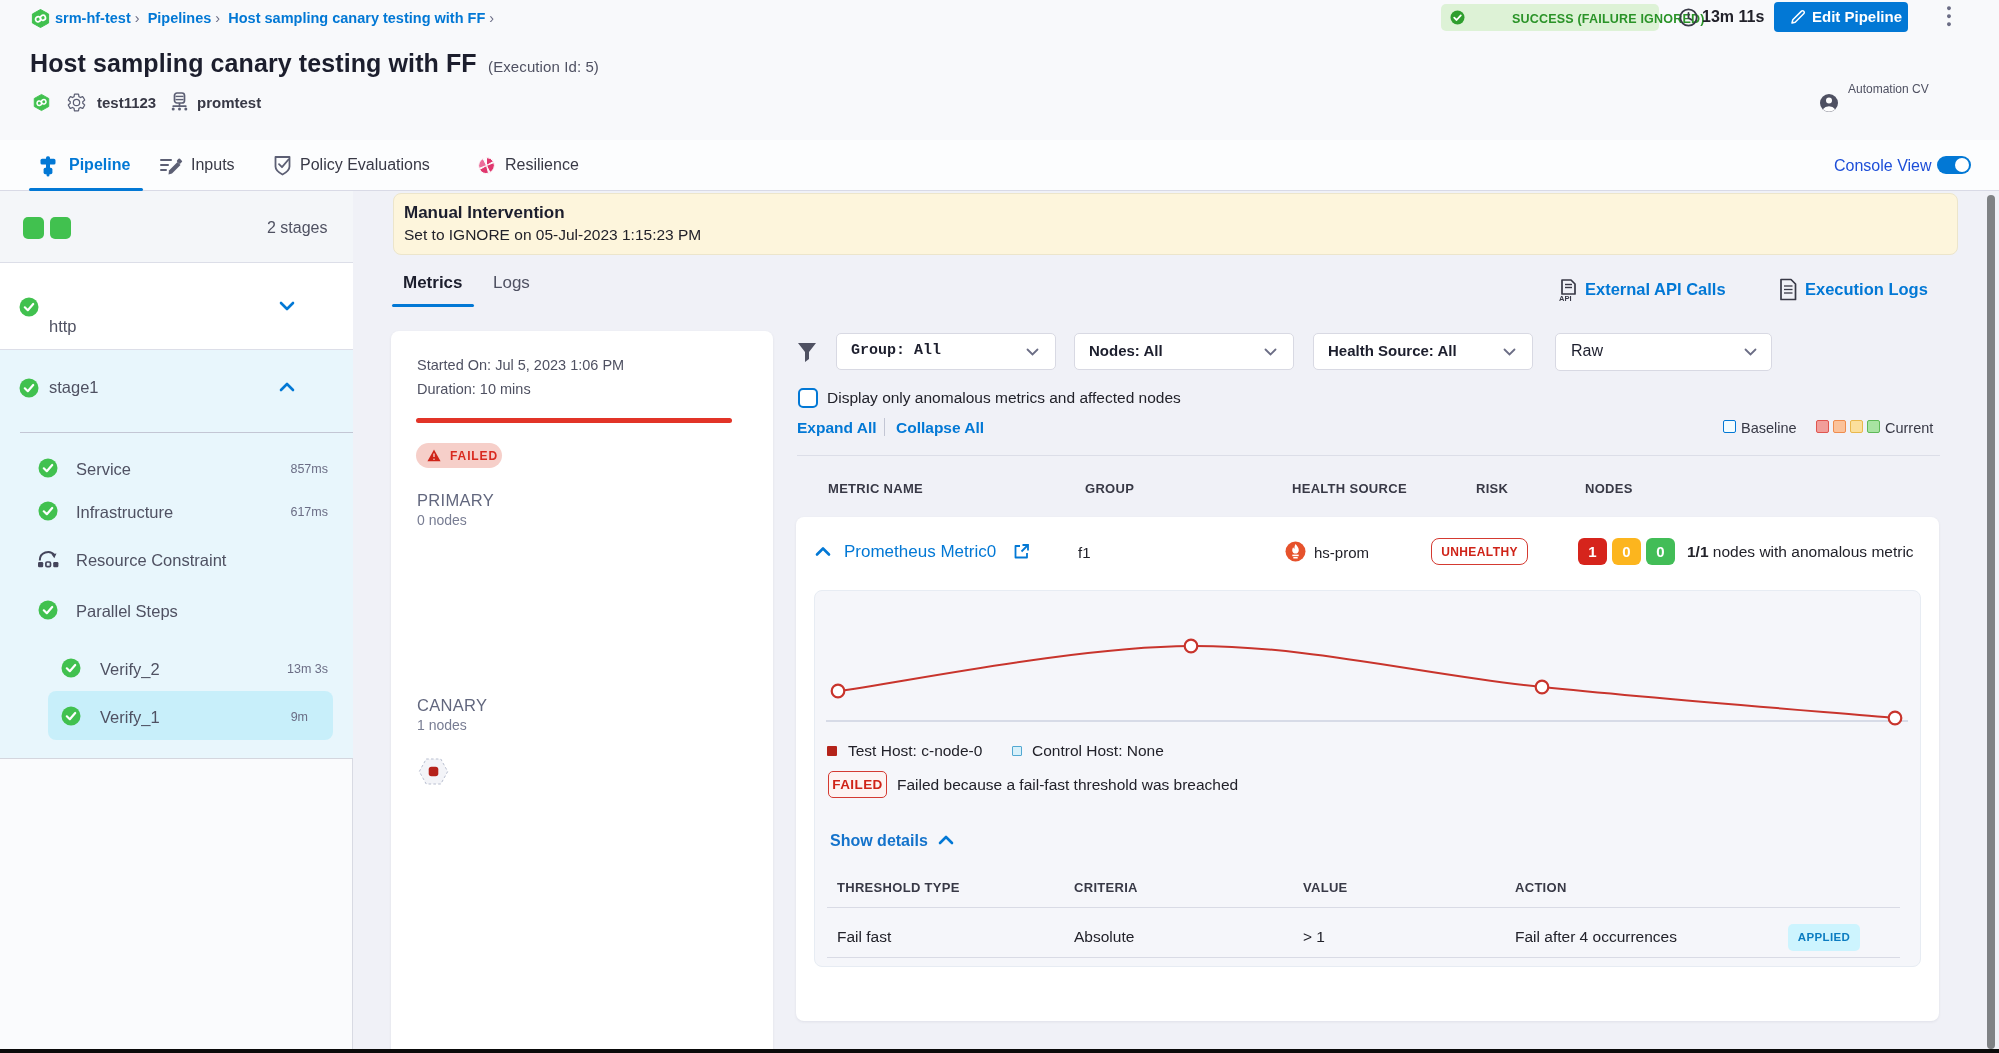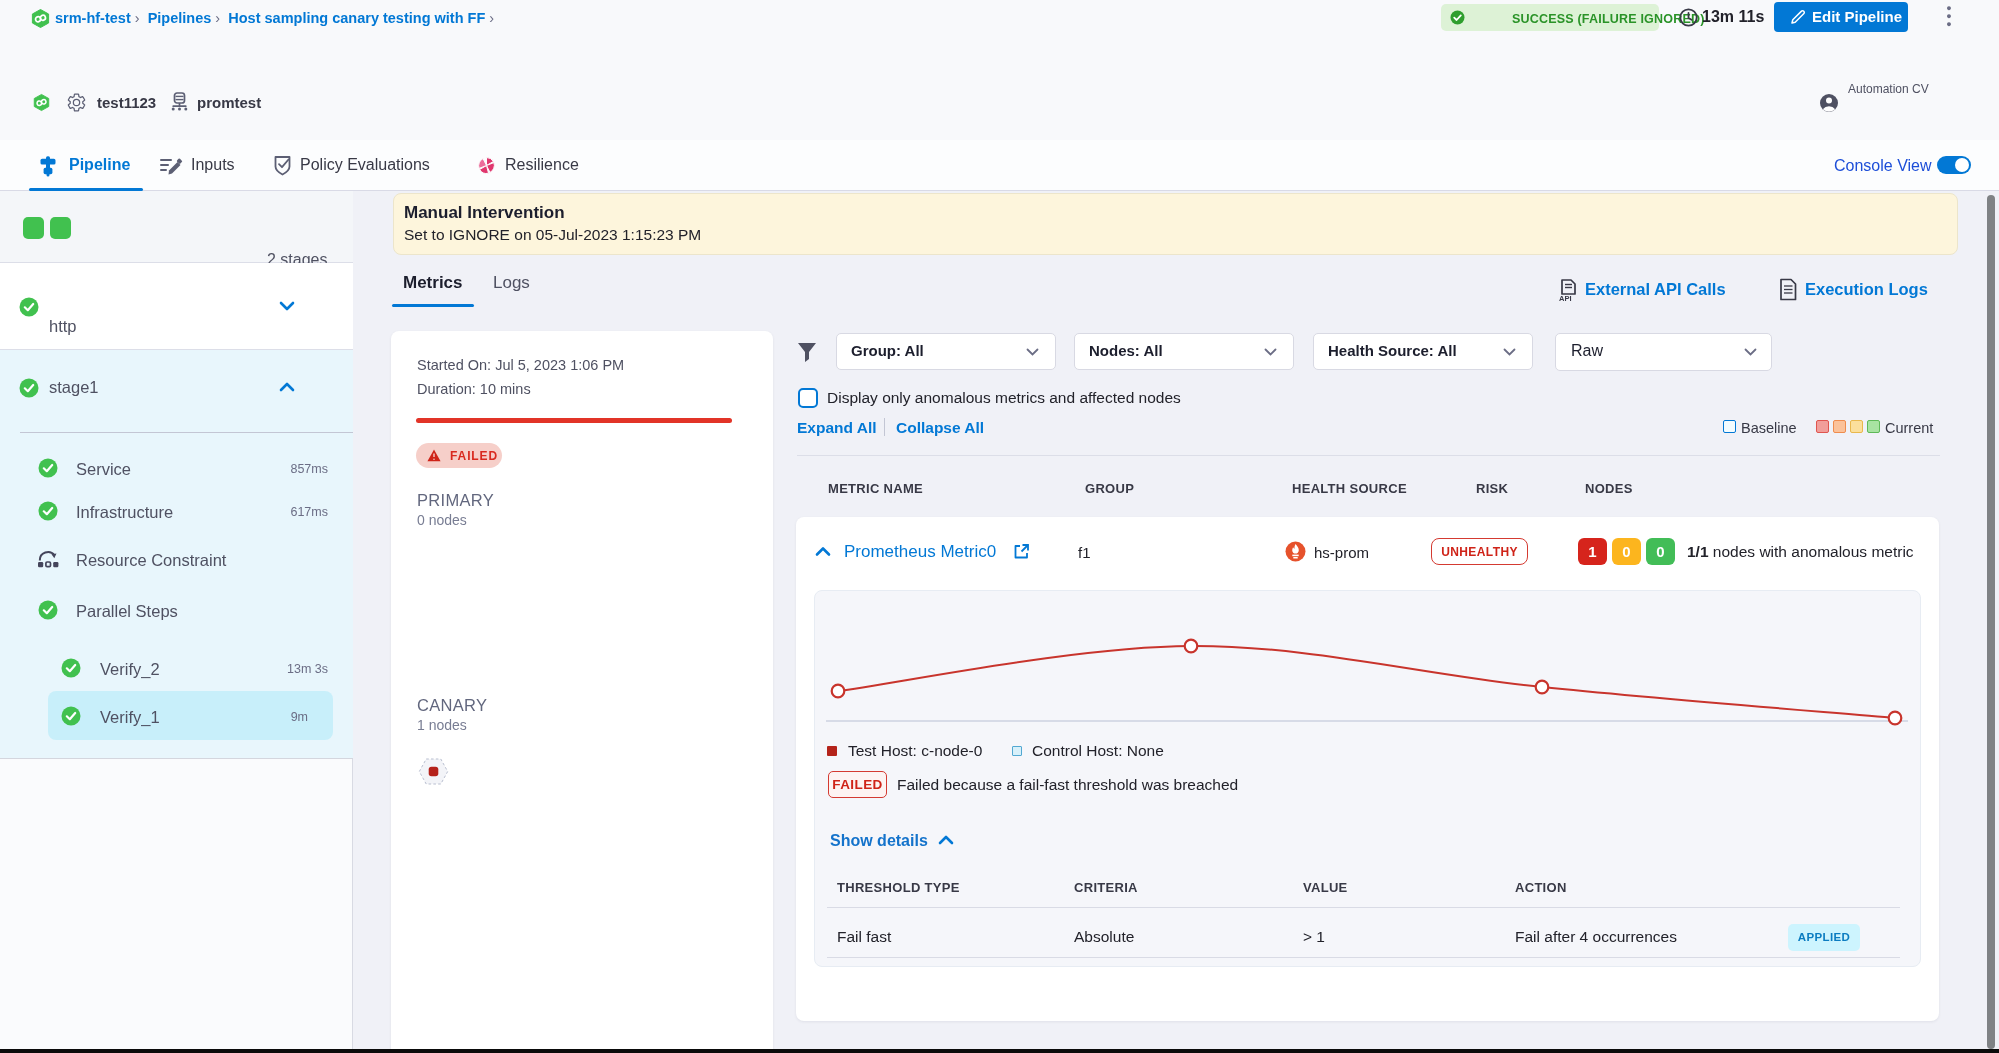--- a/index.html
+++ b/index.html
@@ -18,20 +18,21 @@
 
 <svg class="abs" style="left:31px;top:9px;" width="19" height="19" viewBox="0 0 19 19">
   <polygon points="9.5,0.5 17.6,5 17.6,14 9.5,18.5 1.4,14 1.4,5" fill="#41c14f" stroke="#41c14f" stroke-width="1" stroke-linejoin="round"></polygon>
   <g fill="none" stroke="#fff" stroke-width="1.7" transform="rotate(-18 9.5 9.5)">
         <circle cx="6.9" cy="9.5" r="2.5"></circle>
         <circle cx="12.1" cy="9.5" r="2.5"></circle>
       </g>
 </svg>
 <div class="abs blue" style="left:55px;top:10px;font-size:14.5px;font-weight:bold;">srm-hf-test <span style="color:#6b6d85;font-weight:normal;">›</span>&nbsp; Pipelines <span style="color:#6b6d85;font-weight:normal;">›</span>&nbsp; Host sampling canary testing with FF <span style="color:#6b6d85;font-weight:normal;">›</span></div>
 
+<div class="abs dark" style="left:30px;top:49px;font-size:25px;font-weight:bold;letter-spacing:0.1px;">Host sampling canary testing with FF <span style="font-size:15px;font-weight:normal;color:#4f5162;">&nbsp;(Execution Id: 5)</span></div>
 
 <svg class="abs" style="left:33px;top:93px;" width="17" height="19" viewBox="0 0 19 19">
   <polygon points="9.5,0.5 17.6,5 17.6,14 9.5,18.5 1.4,14 1.4,5" fill="#41c14f" stroke="#41c14f" stroke-width="1" stroke-linejoin="round"></polygon>
   <g fill="none" stroke="#fff" stroke-width="1.7" transform="rotate(-18 9.5 9.5)">
         <circle cx="6.9" cy="9.5" r="2.5"></circle>
         <circle cx="12.1" cy="9.5" r="2.5"></circle>
       </g>
 </svg>
 <svg class="abs" style="left:66px;top:92px;" width="21" height="21" viewBox="0 0 24 24">
   <path d="M19.14,12.94c0.04-0.3,0.06-0.61,0.06-0.94c0-0.32-0.02-0.64-0.07-0.94l2.03-1.58c0.18-0.14,0.23-0.41,0.12-0.61l-1.92-3.32c-0.12-0.22-0.37-0.29-0.59-0.22l-2.39,0.96c-0.5-0.38-1.03-0.7-1.62-0.94L14.4,2.81c-0.04-0.24-0.24-0.41-0.48-0.41h-3.84c-0.24,0-0.43,0.17-0.47,0.41L9.25,5.35C8.66,5.59,8.12,5.92,7.63,6.29L5.24,5.33c-0.22-0.08-0.47,0-0.59,0.22L2.74,8.87C2.62,9.08,2.66,9.34,2.86,9.48l2.03,1.58C4.84,11.36,4.8,11.69,4.8,12s0.02,0.64,0.07,0.94l-2.03,1.58c-0.18,0.14-0.23,0.41-0.12,0.61l1.92,3.32c0.12,0.22,0.37,0.29,0.59,0.22l2.39-0.96c0.5,0.38,1.03,0.7,1.62,0.94l0.36,2.54c0.05,0.24,0.24,0.41,0.48,0.41h3.84c0.24,0,0.44-0.17,0.47-0.41l0.36-2.54c0.59-0.24,1.13-0.56,1.62-0.94l2.39,0.96c0.22,0.08,0.47,0,0.59-0.22l1.92-3.32c0.12-0.22,0.07-0.47-0.12-0.61L19.14,12.94z M12,15.6c-1.98,0-3.6-1.62-3.6-3.6s1.62-3.6,3.6-3.6s3.6,1.62,3.6,3.6S13.98,15.6,12,15.6z" fill="none" stroke="#5c5f74" stroke-width="1.4"></path>
@@ -108,21 +109,21 @@
 </svg>
 <div class="abs" style="left:505px;top:156px;font-size:16px;color:#383946;">Resilience</div>
 <div class="abs" style="left:1834px;top:157px;font-size:16px;color:#1d4ed8;">Console View</div>
 <div class="abs" style="left:1937px;top:156px;width:34px;height:18px;background:#0278d5;border-radius:9px;"></div>
 <div class="abs" style="left:1955px;top:158px;width:14px;height:14px;background:#fff;border-radius:50%;"></div>
 
 <div class="abs" style="left:0;top:191px;width:353px;height:862px;background:#fafbfd;border-right:1px solid #d8dae3;"></div>
 <div class="abs" style="left:0;top:191px;width:353px;height:72px;background:#f4f6f9;border-bottom:1px solid #dcdee8;"></div>
 <div class="abs" style="left:23px;top:217px;width:21px;height:22px;background:#41c14f;border-radius:5px;"></div>
 <div class="abs" style="left:50px;top:217px;width:21px;height:22px;background:#41c14f;border-radius:5px;"></div>
-<div class="abs" style="left:267px;top:219px;font-size:16px;color:#4f5162;margin-top:32px;">2 stages</div>
+<div class="abs" style="left:267px;top:219px;font-size:16px;color:#4f5162;">2 stages</div>
 
 <div class="abs" style="left:0;top:263px;width:353px;height:87px;background:#ffffff;border-bottom:1px solid #dcdee8;"></div>
 <svg class="abs" style="left:19px;top:297px;" width="20" height="20" viewBox="0 0 20 20">
   <circle cx="10" cy="10" r="9.5" fill="#41c14f"></circle>
   <polyline points="5.8,10.3 8.8,13.2 14.2,7" fill="none" stroke="#fff" stroke-width="2.2" stroke-linecap="round" stroke-linejoin="round"></polyline>
 </svg>
 <div class="abs" style="left:49px;top:297px;font-size:16.5px;color:#4f5162;margin-top:20px;">http</div>
 <svg class="abs" style="left:279px;top:301px;" width="16" height="10" viewBox="0 0 16 10">
   <polyline points="2,2 8,8 14,2" fill="none" stroke="#0278d5" stroke-width="2.6" stroke-linecap="round" stroke-linejoin="round"></polyline>
 </svg>
@@ -222,21 +223,21 @@
 <div class="abs" style="left:417px;top:717px;font-size:14px;color:#787d93;">1 nodes</div>
 <svg class="abs" style="left:417px;top:755px;" width="33" height="33" viewBox="0 0 33 33">
   <polygon points="9.2,4 23.8,4 30.7,16.5 23.8,29 9.2,29 2.3,16.5" fill="#f3f4f8" stroke="#b9bfd0" stroke-width="1" stroke-dasharray="2.6,2.2" stroke-linejoin="round"></polygon>
   <rect x="11.7" y="11.7" width="9.6" height="9.6" rx="2.8" fill="#b5221b"></rect>
 </svg>
 
 <svg class="abs" style="left:797px;top:342px;" width="20" height="21" viewBox="0 0 20 21">
   <path d="M1 1 L19 1 L12 10 L12 17 L8 20 L8 10 Z" fill="#4f5162"></path>
 </svg>
 <div class="abs" style="left:836px;top:333px;width:220px;height:37px;background:#fff;border:1px solid #d8d9e3;border-radius:5px;"></div>
-<div class="abs" style="left:851px;top:342px;font-size:15px;color:#1c1e2d;font-weight:bold;">Group: All</div>
+<div class="abs" style="left:851px;top:342px;font-size:15px;color:#1c1e2d;font-weight:bold;font-family:Liberation Mono, monospace;">Group: All</div>
 <svg class="abs" style="left:1026px;top:348px;" width="13" height="8" viewBox="0 0 13 8">
       <polyline points="1.5,1.5 6.5,6.5 11.5,1.5" fill="none" stroke="#6b6d85" stroke-width="1.8" stroke-linecap="round"></polyline>
     </svg>
 <div class="abs" style="left:1074px;top:333px;width:220px;height:37px;background:#fff;border:1px solid #d8d9e3;border-radius:5px;"></div>
 <div class="abs" style="left:1089px;top:342px;font-size:15px;color:#1c1e2d;font-weight:bold;">Nodes: All</div>
 <svg class="abs" style="left:1264px;top:348px;" width="13" height="8" viewBox="0 0 13 8">
       <polyline points="1.5,1.5 6.5,6.5 11.5,1.5" fill="none" stroke="#6b6d85" stroke-width="1.8" stroke-linecap="round"></polyline>
     </svg>
 <div class="abs" style="left:1313px;top:333px;width:220px;height:37px;background:#fff;border:1px solid #d8d9e3;border-radius:5px;"></div>
 <div class="abs" style="left:1328px;top:342px;font-size:15px;color:#1c1e2d;font-weight:bold;">Health Source: All</div>

